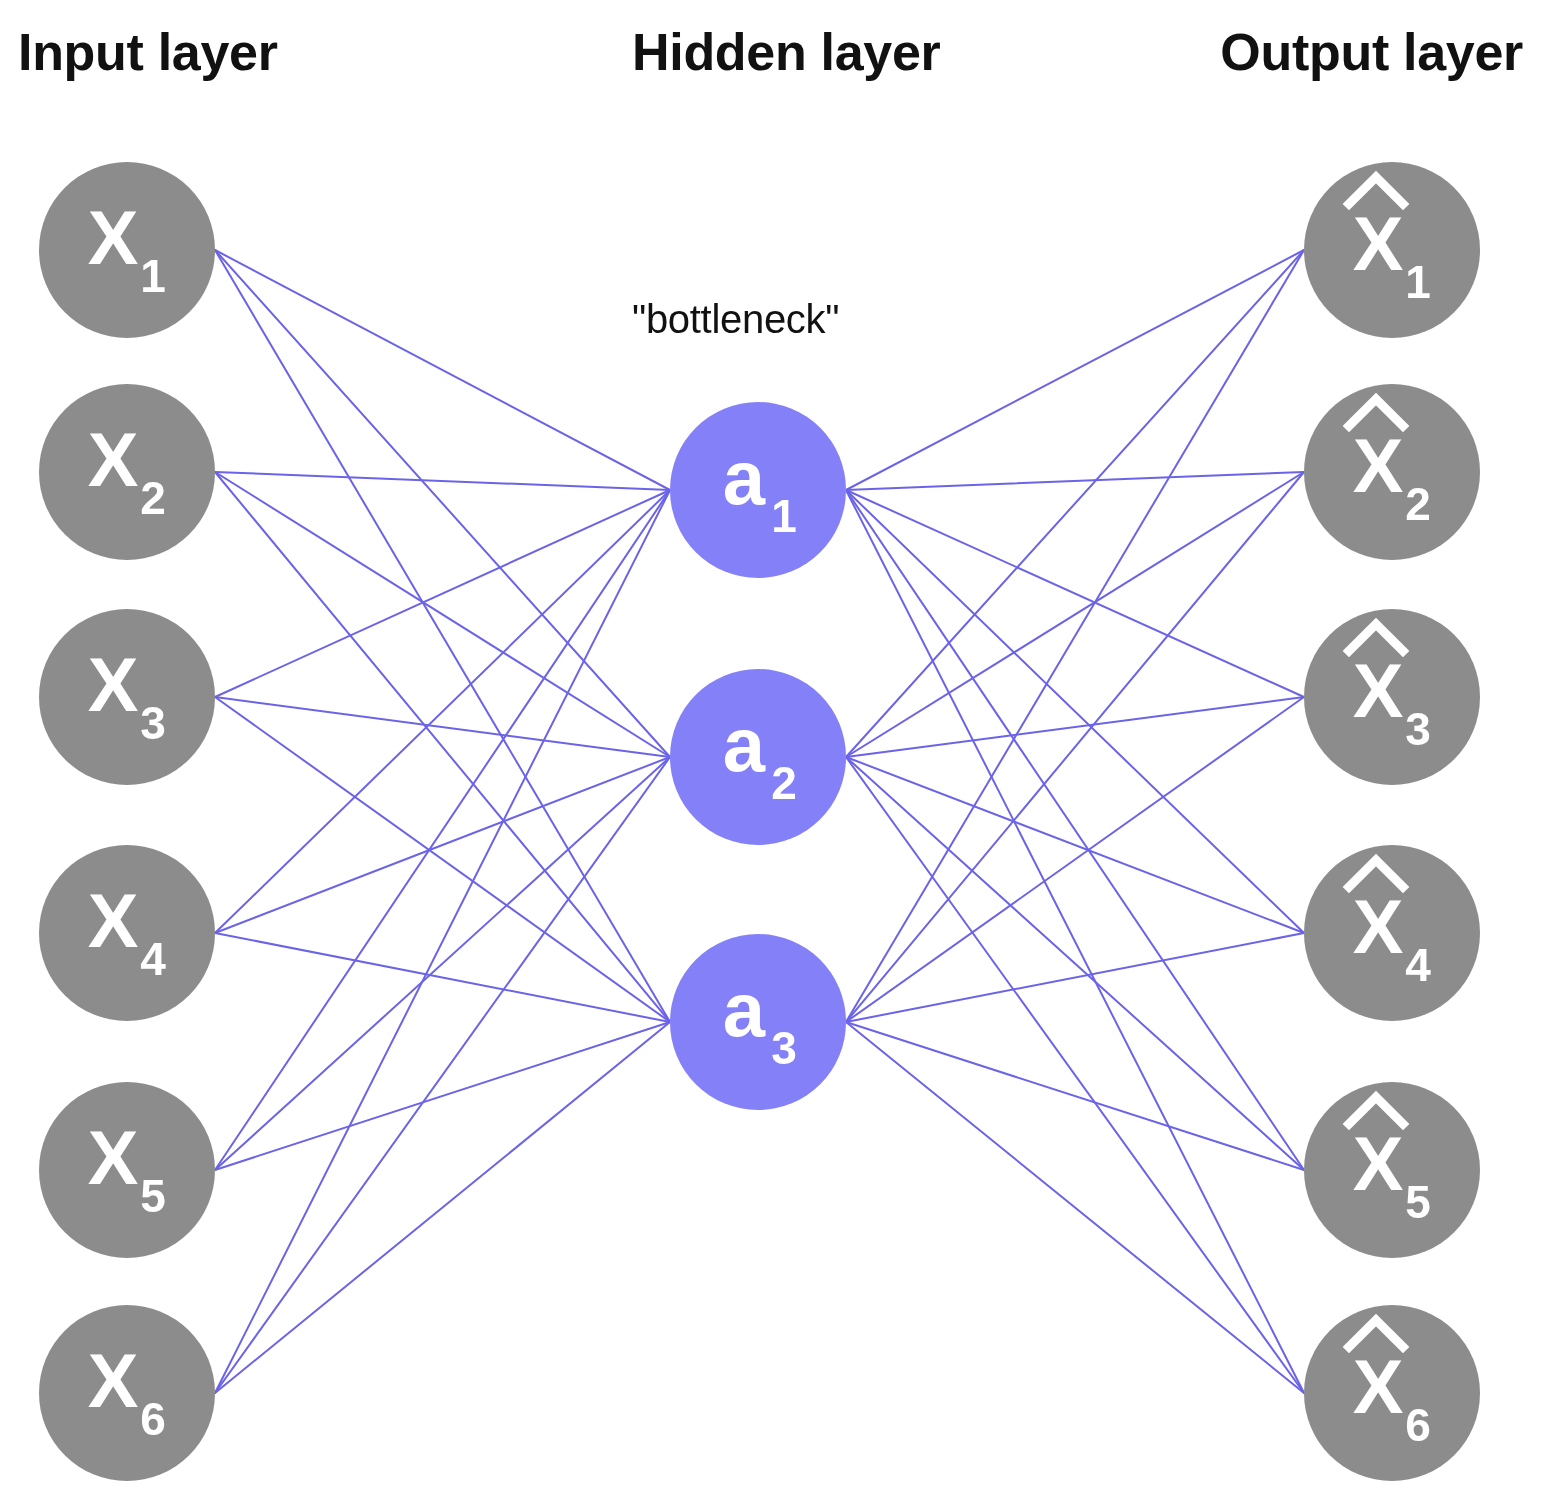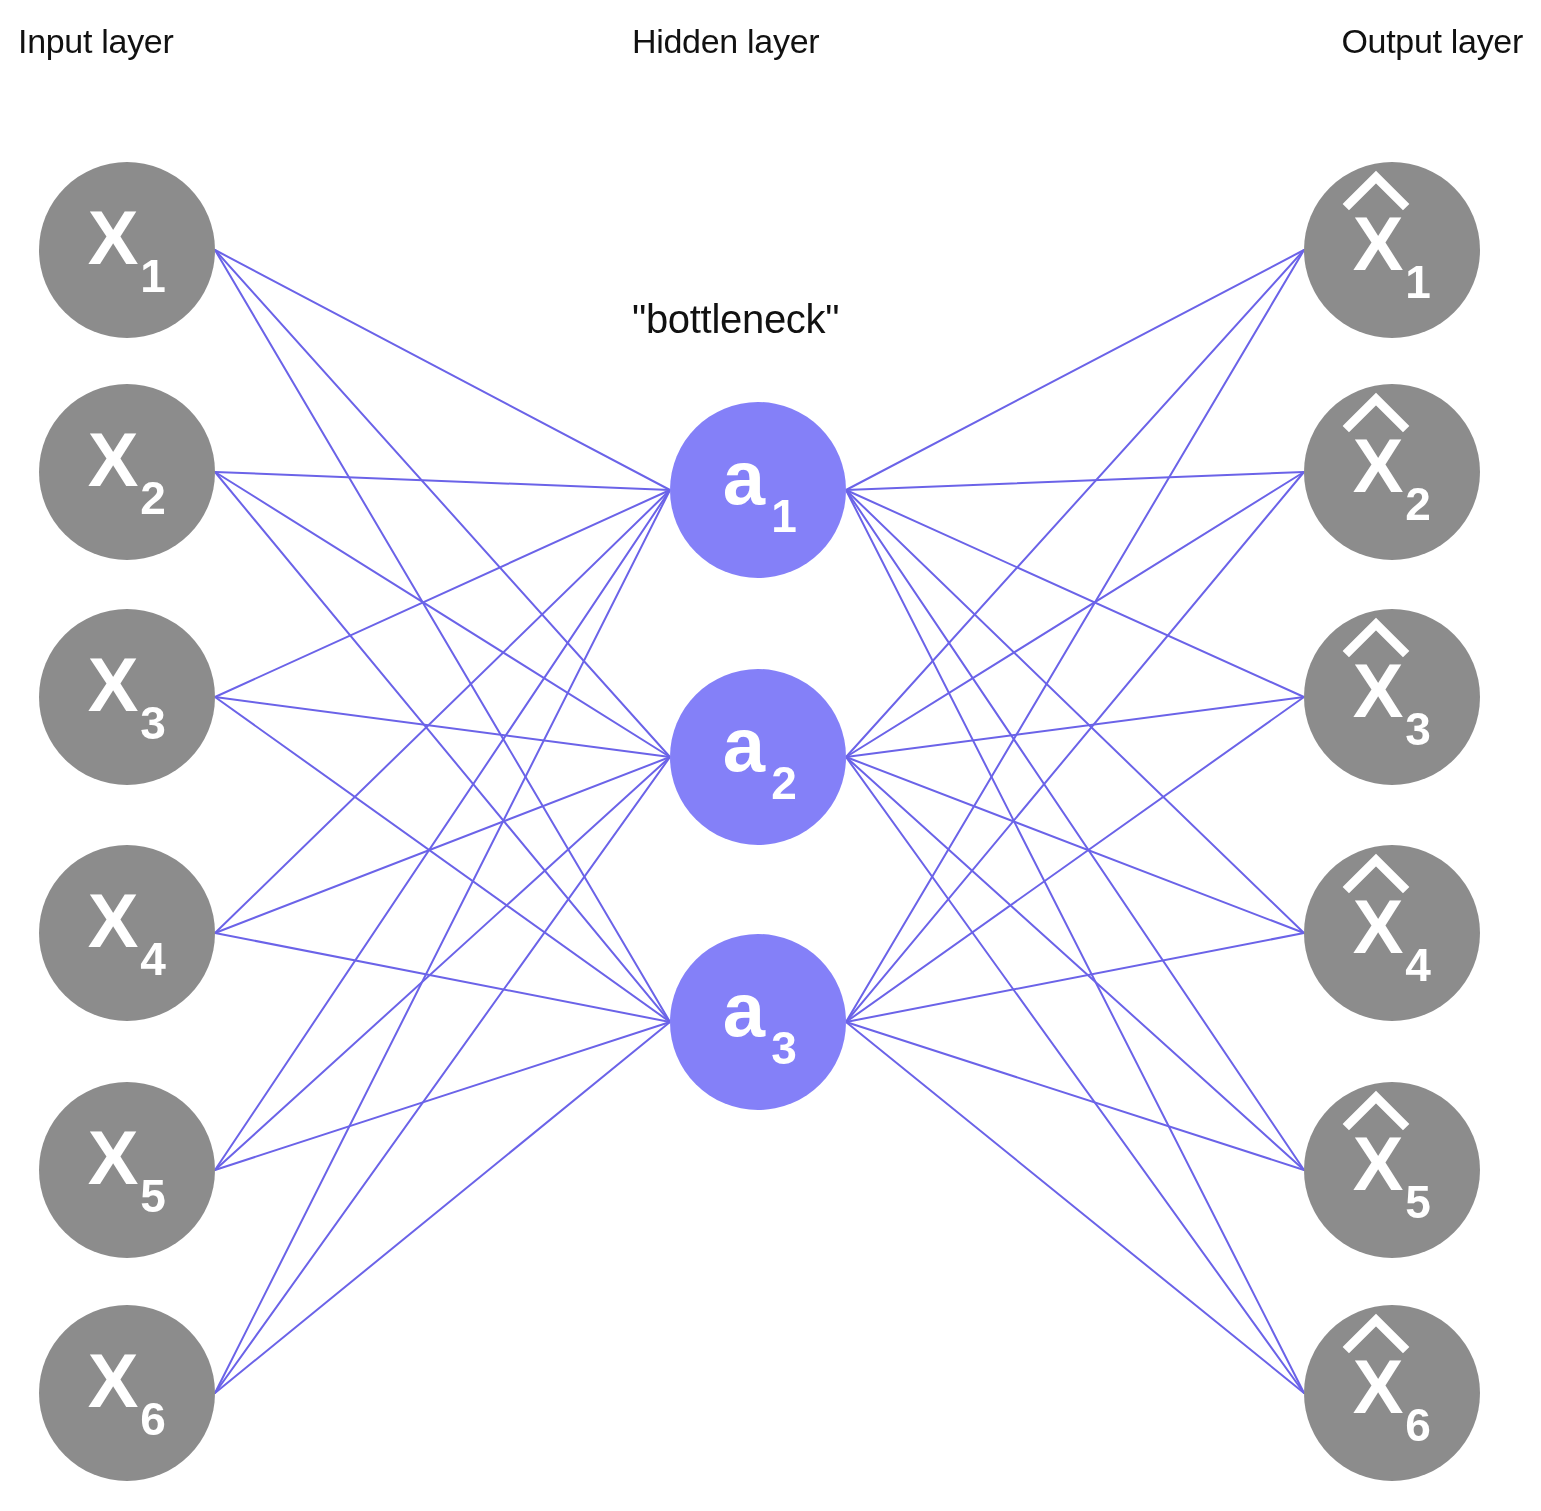--- a/index.html
+++ b/index.html
@@ -21,22 +21,22 @@
   }
   #net {
     position: absolute;
     inset: 0;
     width: 1541px;
     height: 1511px;
   }
   .layer-title {
     position: absolute;
     font-family: "Liberation Sans", sans-serif;
-    font-size: 34px;
-    font-weight: 400;
+    font-size: 52px;
+    font-weight: 700;
     color: #111111;
     white-space: nowrap;
     letter-spacing: -0.3px;
     text-align: right;
   }
   .bottleneck-label {
     position: absolute;
     font-family: "Liberation Sans", sans-serif;
     font-size: 40px;
     font-weight: 400;

